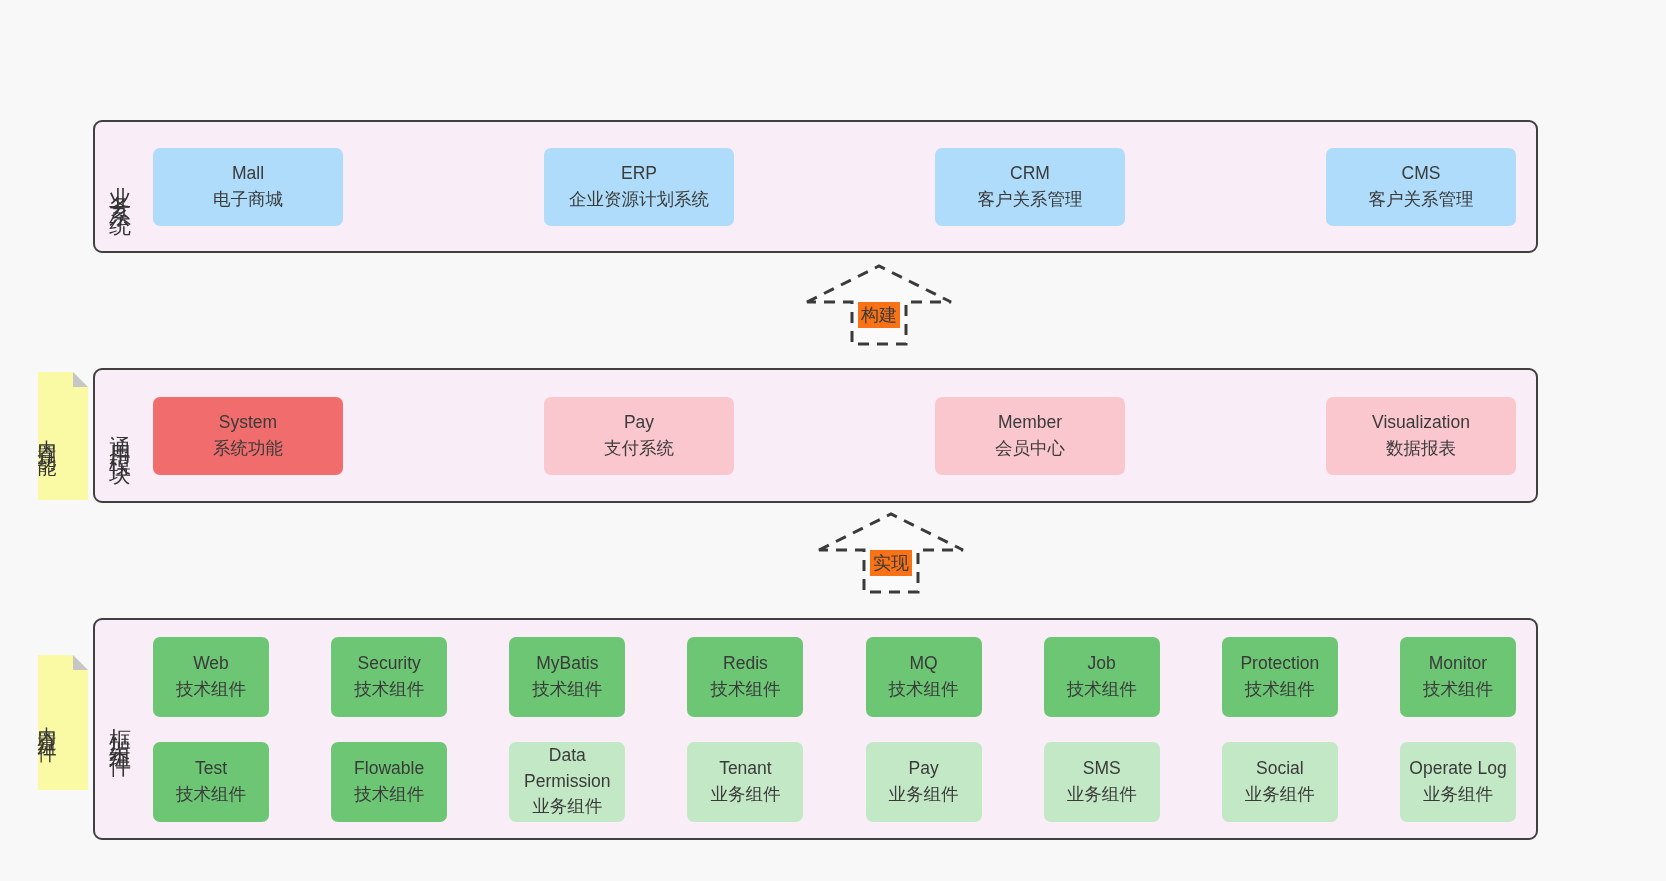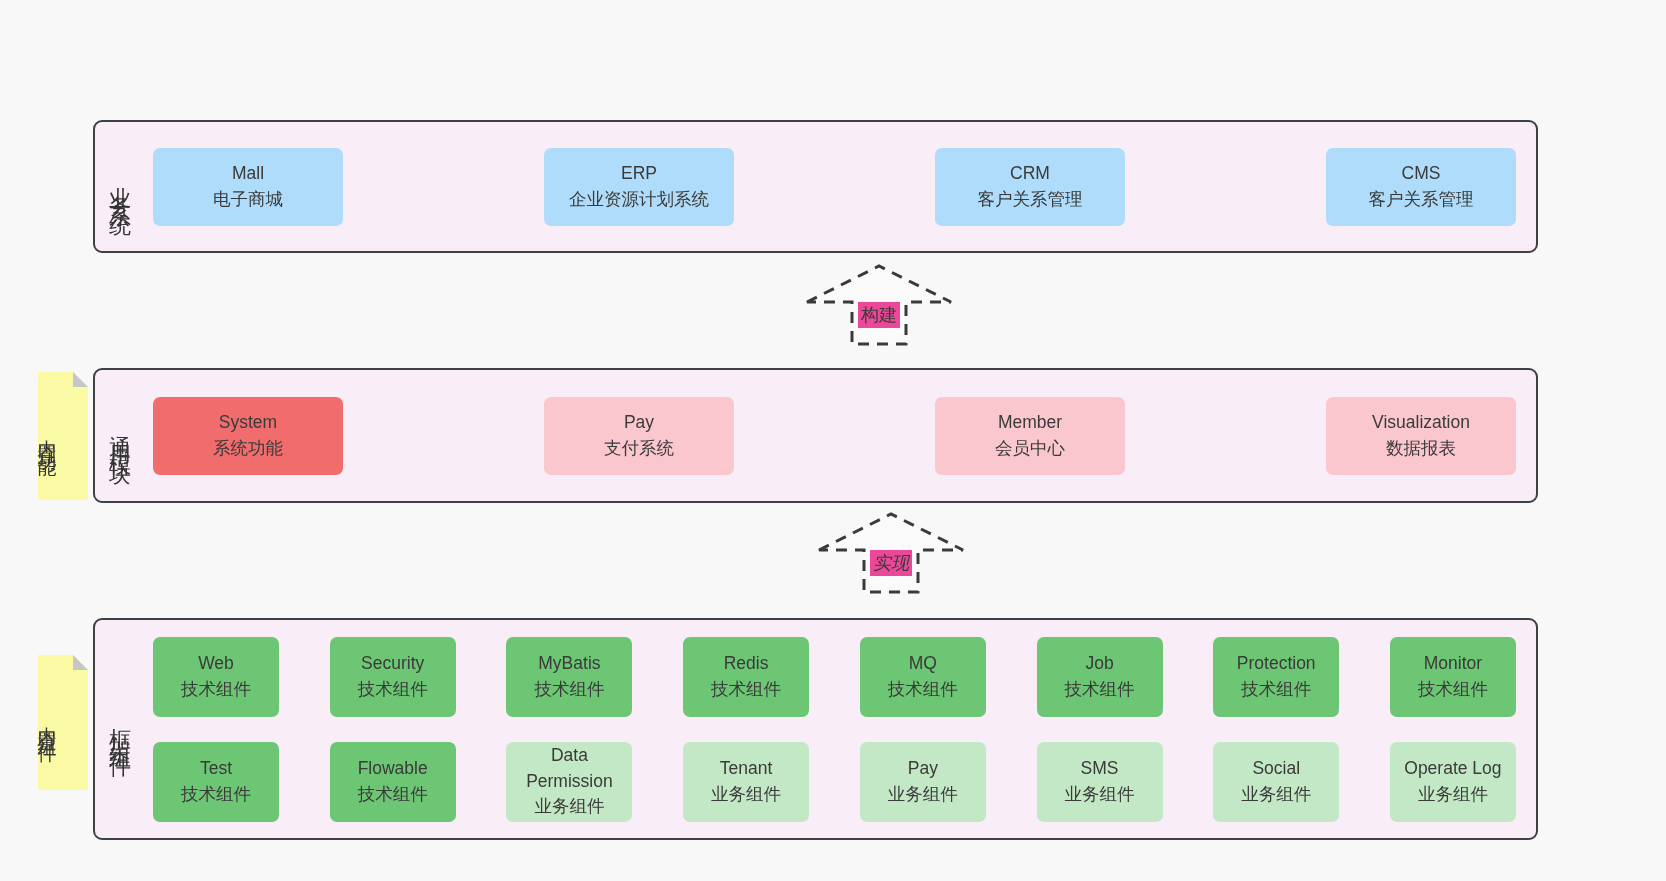--- a/index.html
+++ b/index.html
@@ -28,21 +28,21 @@
     flex:1;display:flex;flex-direction:column;justify-content:center;
     gap:25px;padding:0 20px 0 22px;
   }
   .box-row{display:flex;justify-content:space-between;}
   .box{
     border-radius:7px;box-sizing:border-box;
     display:flex;flex-direction:column;justify-content:center;align-items:center;
     text-align:center;font-size:17.5px;line-height:1.45;color:#3a3a3a;
   }
   .row-wide .box{width:190px;height:78px;}
-  .row-8 .box{width:126px;height:80px;}
+  .row-8 .box{width:116px;height:80px;}
   .row-8 .box-name{max-width:112px;}
   .blue{background:var(--blue,#aedcfa);}
   .red{background:var(--red,#f16d6d);}
   .pink{background:var(--pink,#fbc7cf);}
   .green{background:var(--green,#6cc674);}
   .lightgreen{background:var(--light_green,#c3e8c5);}
   .sticky{position:absolute;width:50px;z-index:2;}
   #sticky-modules{left:38px;top:372px;height:128px;}
   #sticky-components{left:38px;top:655px;height:135px;}
   .sticky-bg{
@@ -53,25 +53,25 @@
     position:absolute;top:0;right:0;width:15px;height:15px;
     background:#c6c6c6;clip-path:polygon(0 0,100% 100%,0 100%);
   }
   .sticky-text{
     position:relative;height:100%;display:flex;align-items:center;justify-content:center;
     writing-mode:vertical-lr;text-orientation:upright;
     font-size:19px;letter-spacing:6px;line-height:1;color:#333;
   }
   .arrow{position:absolute;width:150px;height:86px;}
   #arrow-build{left:804px;top:262px;}
-  #arrow-implement{left:816px;top:510px;font-style:italic;}
+  #arrow-implement{left:816px;top:510px;}
   .arrow svg{display:block;}
   .arrow-label{
     position:absolute;left:50%;top:40px;transform:translateX(-50%);
-    background:#ec4899;font-size:18px;padding:1px 3px;white-space:nowrap;color:#3a3a3a;
+    background:#f97316;font-size:18px;padding:1px 3px;white-space:nowrap;color:#3a3a3a;
   }
 </style>
 </head>
 <body>
 
 <div class="band" id="band-business">
   <div class="band-label">业务系统</div>
   <div class="band-content">
     <div class="box-row row-wide">
       <div class="box blue">

